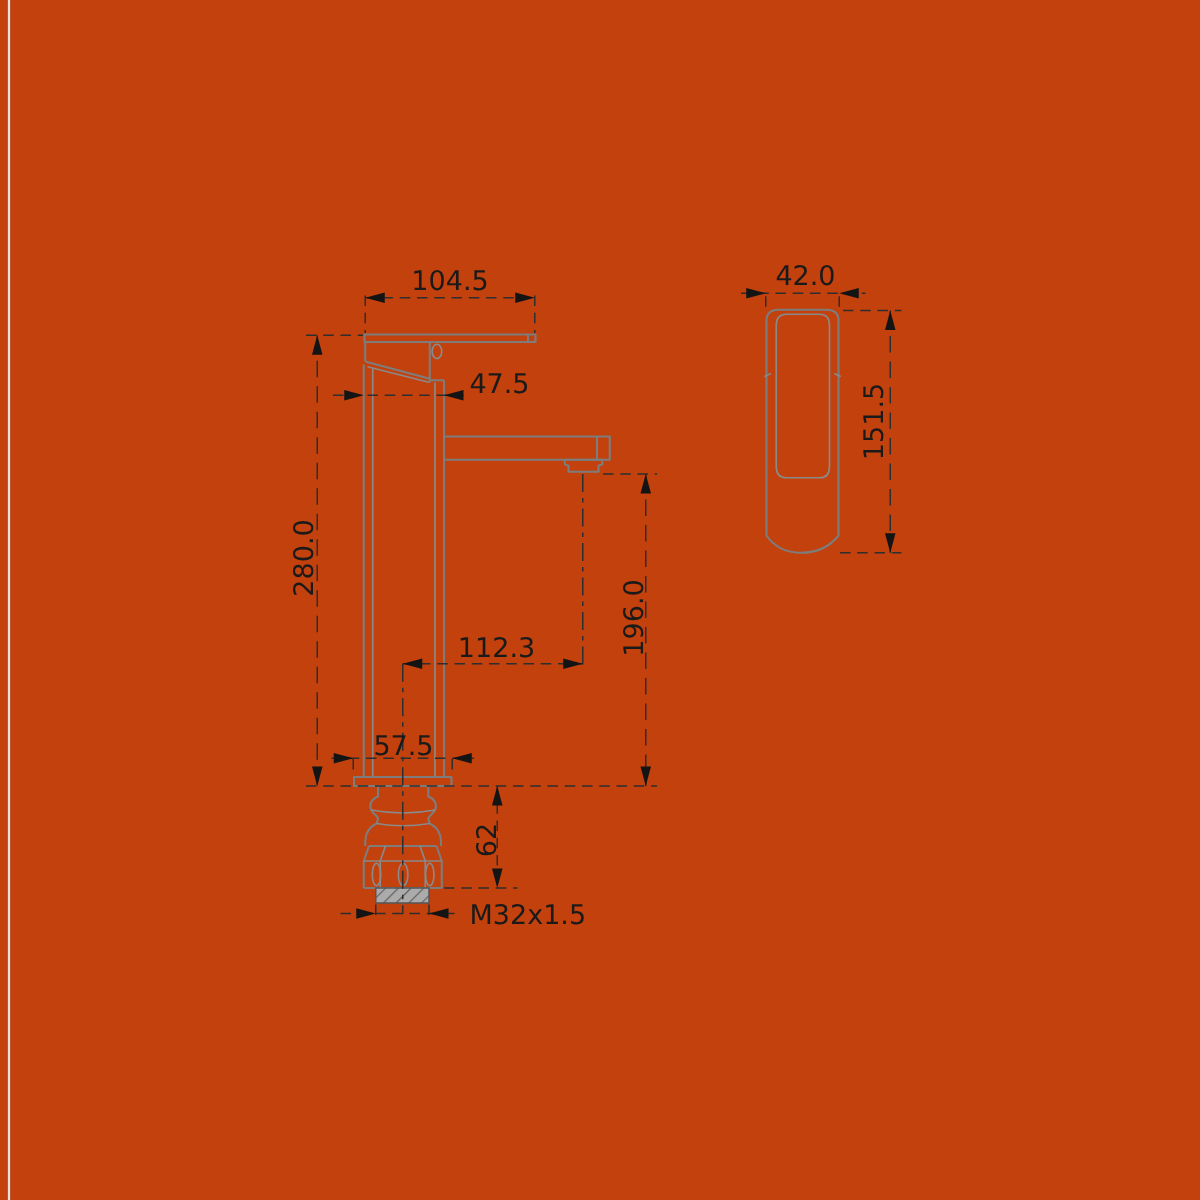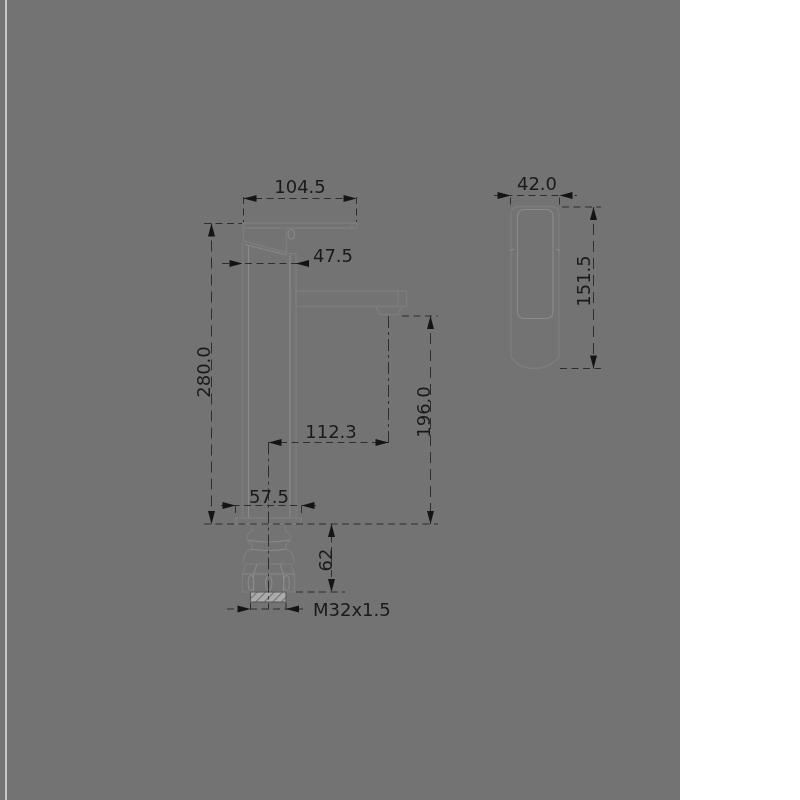--- a/index.html
+++ b/index.html
@@ -1,16 +1,16 @@
 <!DOCTYPE html>
 <html><head>
 <meta charset="utf-8">
 <style>
   html,body{margin:0;padding:0;background:#ffffff;}
-  .sheet{position:relative;width:680px;height:800px;background:#737373;overflow:hidden;}
+  .sheet{position:relative;width:800px;height:800px;background:#c2410c;overflow:hidden;}
   svg{position:absolute;left:0;top:0;}
   .part{stroke:#7d7d7d;stroke-width:1.4;fill:none;stroke-linecap:butt;stroke-linejoin:round;}
   .partthin{stroke:#8a8a8a;stroke-width:1.1;fill:none;}
   .dim{stroke:#2e2e2e;stroke-width:1;fill:none;}
   .dash{stroke-dasharray:7 4.5;}
   .ldash{stroke-dasharray:11 6;}
   .cline{stroke-dasharray:12 4 3 4;}
   .arrow{fill:#141414;stroke:none;}
   .dimtext{font-family:"DejaVu Sans","Liberation Sans",sans-serif;font-size:18px;fill:#1a1a1a;}
   .pageedge{stroke:#e2e2e2;stroke-width:1.5;}

